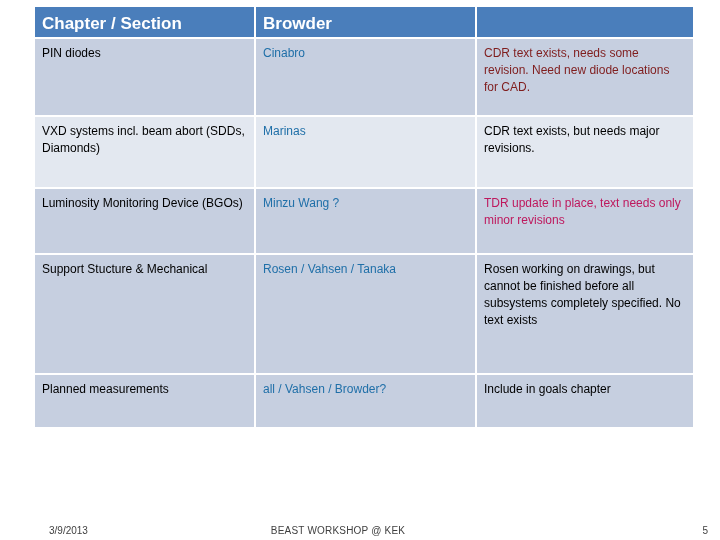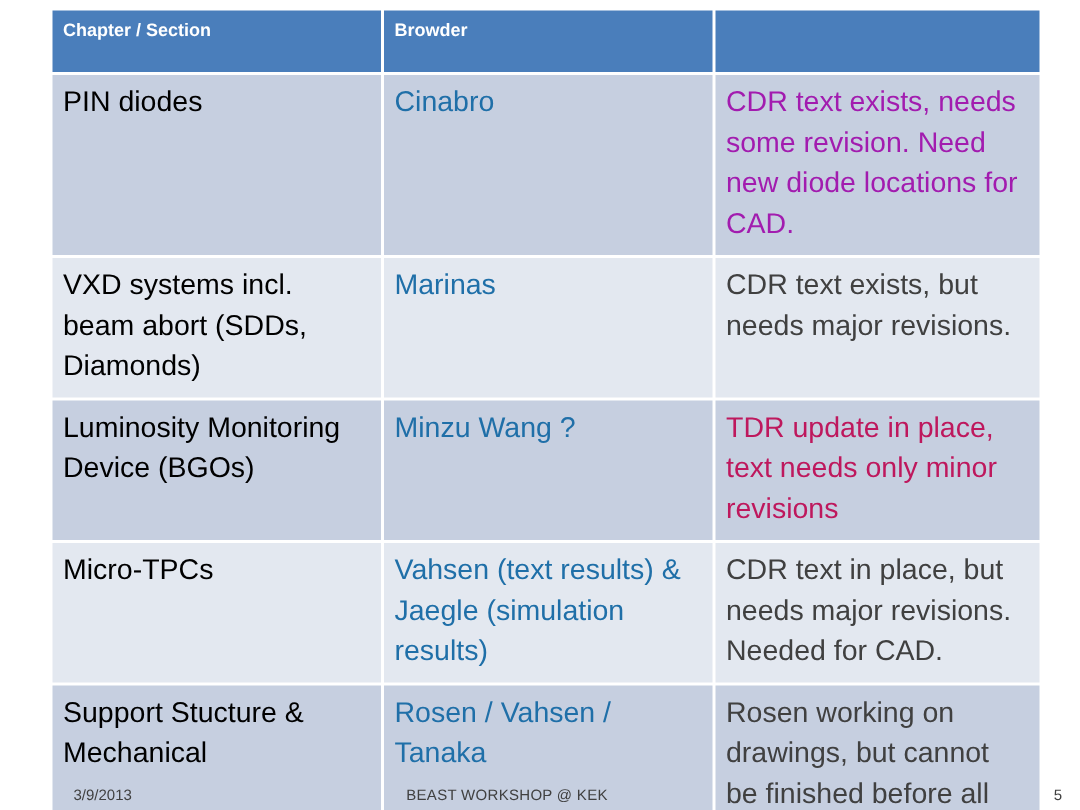--- a/index.html
+++ b/index.html
@@ -31,46 +31,46 @@
     border-spacing: 2px 2px;
     table-layout: fixed;
   }
   .tbl col.c-section { width: 219px; }
   .tbl col.c-authors { width: 219px; }
   .tbl col.c-status  { width: 216px; }
 
   .tbl th, .tbl td {
     vertical-align: top;
     padding: 6px 8px 6px 7px;
-    font-size: 19px;
+    font-size: 12px;
     line-height: 1.42;
     text-align: left;
     border: 0;
   }
 
   
   .tbl thead th {
     background: #4A7EBB;
     color: #ffffff;
     font-weight: bold;
-    font-size: 12px;
+    font-size: 17px;
     height: 18px;
     padding-top: 5px;
-    padding-bottom: 18px;
+    padding-bottom: 1px;
   }
 
   
   .tbl tbody tr.band-dark  td { background: #C6CFE0; }
   .tbl tbody tr.band-light td { background: #E3E8F0; }
 
   
   .cell-section { color: #000000; }
   .cell-authors { color: #1F6FA8; }
-  .cell-status  { color: #404040; }
-  .cell-status.tone-gold   { color: #a21caf; }
+  .cell-status  { color: #000000; }
+  .cell-status.tone-gold   { color: #7f1d1d; }
   .cell-status.tone-yellow { color: #be185d; }
 
   
   tr.r0 td { height: 64px; }
   tr.r1 td { height: 58px; }
   tr.r2 td { height: 52px; }
   tr.r3 td { height: 65px; }
   tr.r4 td { height: 106px; }
   tr.r5 td { height: 43px; }
   tr.r6 td { height: 40px; }
@@ -132,25 +132,20 @@
         <tr class="r1 band-light">
           <td class="cell-section">VXD systems incl. beam abort (SDDs, Diamonds)</td>
           <td class="cell-authors">Marinas</td>
           <td class="cell-status">CDR text exists, but needs major revisions.</td>
         </tr>
         <tr class="r2 band-dark">
           <td class="cell-section">Luminosity Monitoring Device (BGOs)</td>
           <td class="cell-authors">Minzu Wang ?</td>
           <td class="cell-status tone-yellow">TDR update in place, text needs only minor revisions</td>
         </tr>
-        <tr class="r3 band-light">
-          <td class="cell-section">Micro-TPCs</td>
-          <td class="cell-authors">Vahsen (text results) &amp; Jaegle (simulation results)</td>
-          <td class="cell-status">CDR text in place, but needs major revisions. Needed for CAD.</td>
-        </tr>
         <tr class="r4 band-dark">
           <td class="cell-section">Support Stucture &amp; Mechanical</td>
           <td class="cell-authors">Rosen / Vahsen / Tanaka</td>
           <td class="cell-status">Rosen working on drawings, but cannot be finished before all subsystems completely specified. No text exists</td>
         </tr>
         <tr class="r6 band-dark">
           <td class="cell-section">Planned measurements</td>
           <td class="cell-authors">all / Vahsen / Browder?</td>
           <td class="cell-status">Include in goals chapter</td>
         </tr>

